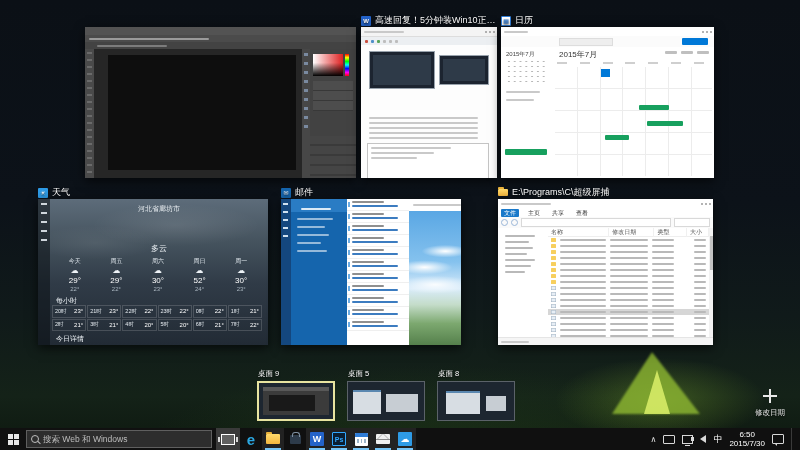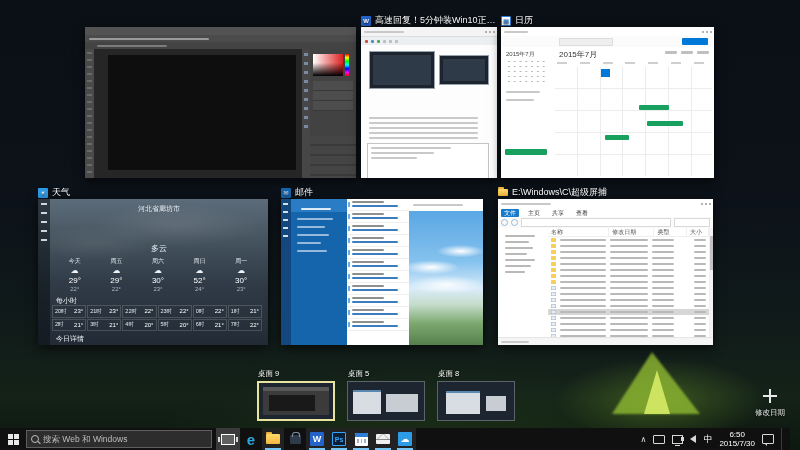--- a/index.html
+++ b/index.html
@@ -144,21 +144,21 @@
   .dt.sel{border:2px solid #e8e4a0}
   .dt .w1{position:absolute;background:#d7dde3;border-top:2px solid #5a87b0}
   .dt .w2{position:absolute;background:#c7cdd3}
   .newdt{position:absolute;left:746px;top:382px;width:48px;height:42px;display:flex;flex-direction:column;align-items:center;justify-content:center;gap:4px;cursor:pointer}
   .plus{position:relative;width:16px;height:16px}
   .plus:before,.plus:after{content:'';position:absolute;background:#e8e8e8;left:50%;top:50%}
   .plus:before{width:14px;height:2px;transform:translate(-50%,-50%)}
   .plus:after{width:2px;height:14px;transform:translate(-50%,-50%)}
   .newdt span{color:#e8e8e8;font-size:7.5px;text-shadow:0 1px 2px rgba(0,0,0,.8)}
   
-  #taskbar{position:absolute;left:0;right:10px;bottom:0;height:22px;background:#101010;display:flex;align-items:center;z-index:5}
+  #taskbar{position:absolute;left:0;right:0;bottom:0;height:22px;background:#101010;display:flex;align-items:center;z-index:5}
   .tb-start{width:26px;height:22px;display:flex;align-items:center;justify-content:center}
   .winlogo{width:11px;height:11px;display:grid;grid-template-columns:1fr 1fr;grid-template-rows:1fr 1fr;gap:1px}
   .winlogo i{background:#e8e8e8}
   .tb-search{display:flex;align-items:center;width:176px;height:16px;background:#2d2d2d;border:1px solid #5f5f5f;margin-right:4px;padding:0 4px;gap:4px}
   .mag{width:6px;height:6px;border:1px solid #bdbdbd;border-radius:50%;position:relative;flex:none}
   .mag:after{content:'';position:absolute;width:4px;height:1px;background:#bdbdbd;transform:rotate(45deg);left:5px;top:6px}
   .tb-search input{background:transparent;border:none;outline:none;color:#bdbdbd;font-size:8.5px;width:100%;font-family:inherit;padding:0}
   .tb-search input::placeholder{color:#bdbdbd}
   .tb-tv{width:24px;height:22px;display:flex;align-items:center;justify-content:center;background:#3a3a3a}
   .tvicon{position:relative;width:12px;height:9px;border:1px solid #fff;background:rgba(255,255,255,.2)}
@@ -409,21 +409,21 @@
           <div class="wx-hour">
           <span>7时</span>
             <b>22°</b>
         </div>
         </div>
       <div class="wx-details">今日详情</div>
     </div>
   </div>
 </div>
 
-<div class="win" style="left:281px;top:186px;width:202px;height:159px">
+<div class="win" style="left:281px;top:186px;width:180px;height:159px">
   <div class="win-title">
     <span class="wicon" style="background:#1565ad;color:#fff">✉</span>
     <span class="ttl">邮件</span>
   </div>
   <div class="thumb">
     <div class="ml-strip"></div>
     <div class="ml-folders">
       <div class="ml-acct">
           <span class="sk" style="width:30px;background:#dcebf7"></span>
         </div>
@@ -484,21 +484,21 @@
           <span class="sk" style="width:50px"></span>
         </div>
       <div class="ml-photo"></div>
     </div>
   </div>
 </div>
 
 <div class="win" style="left:498px;top:186px;width:215px;height:159px">
   <div class="win-title">
     <span class="ic-folder" style="width:10px;height:7px"></span>
-    <span class="ttl">E:\Windows\C\超级屏捕</span>
+    <span class="ttl">E:\Programs\C\超级屏捕</span>
   </div>
   <div class="thumb">
     <div class="ex-titlebar">
       <span class="sk" style="width:50px;margin-left:3px"></span>
       <span class="dots">
           <i></i>
           <i></i>
           <i></i>
         </span>
     </div>

